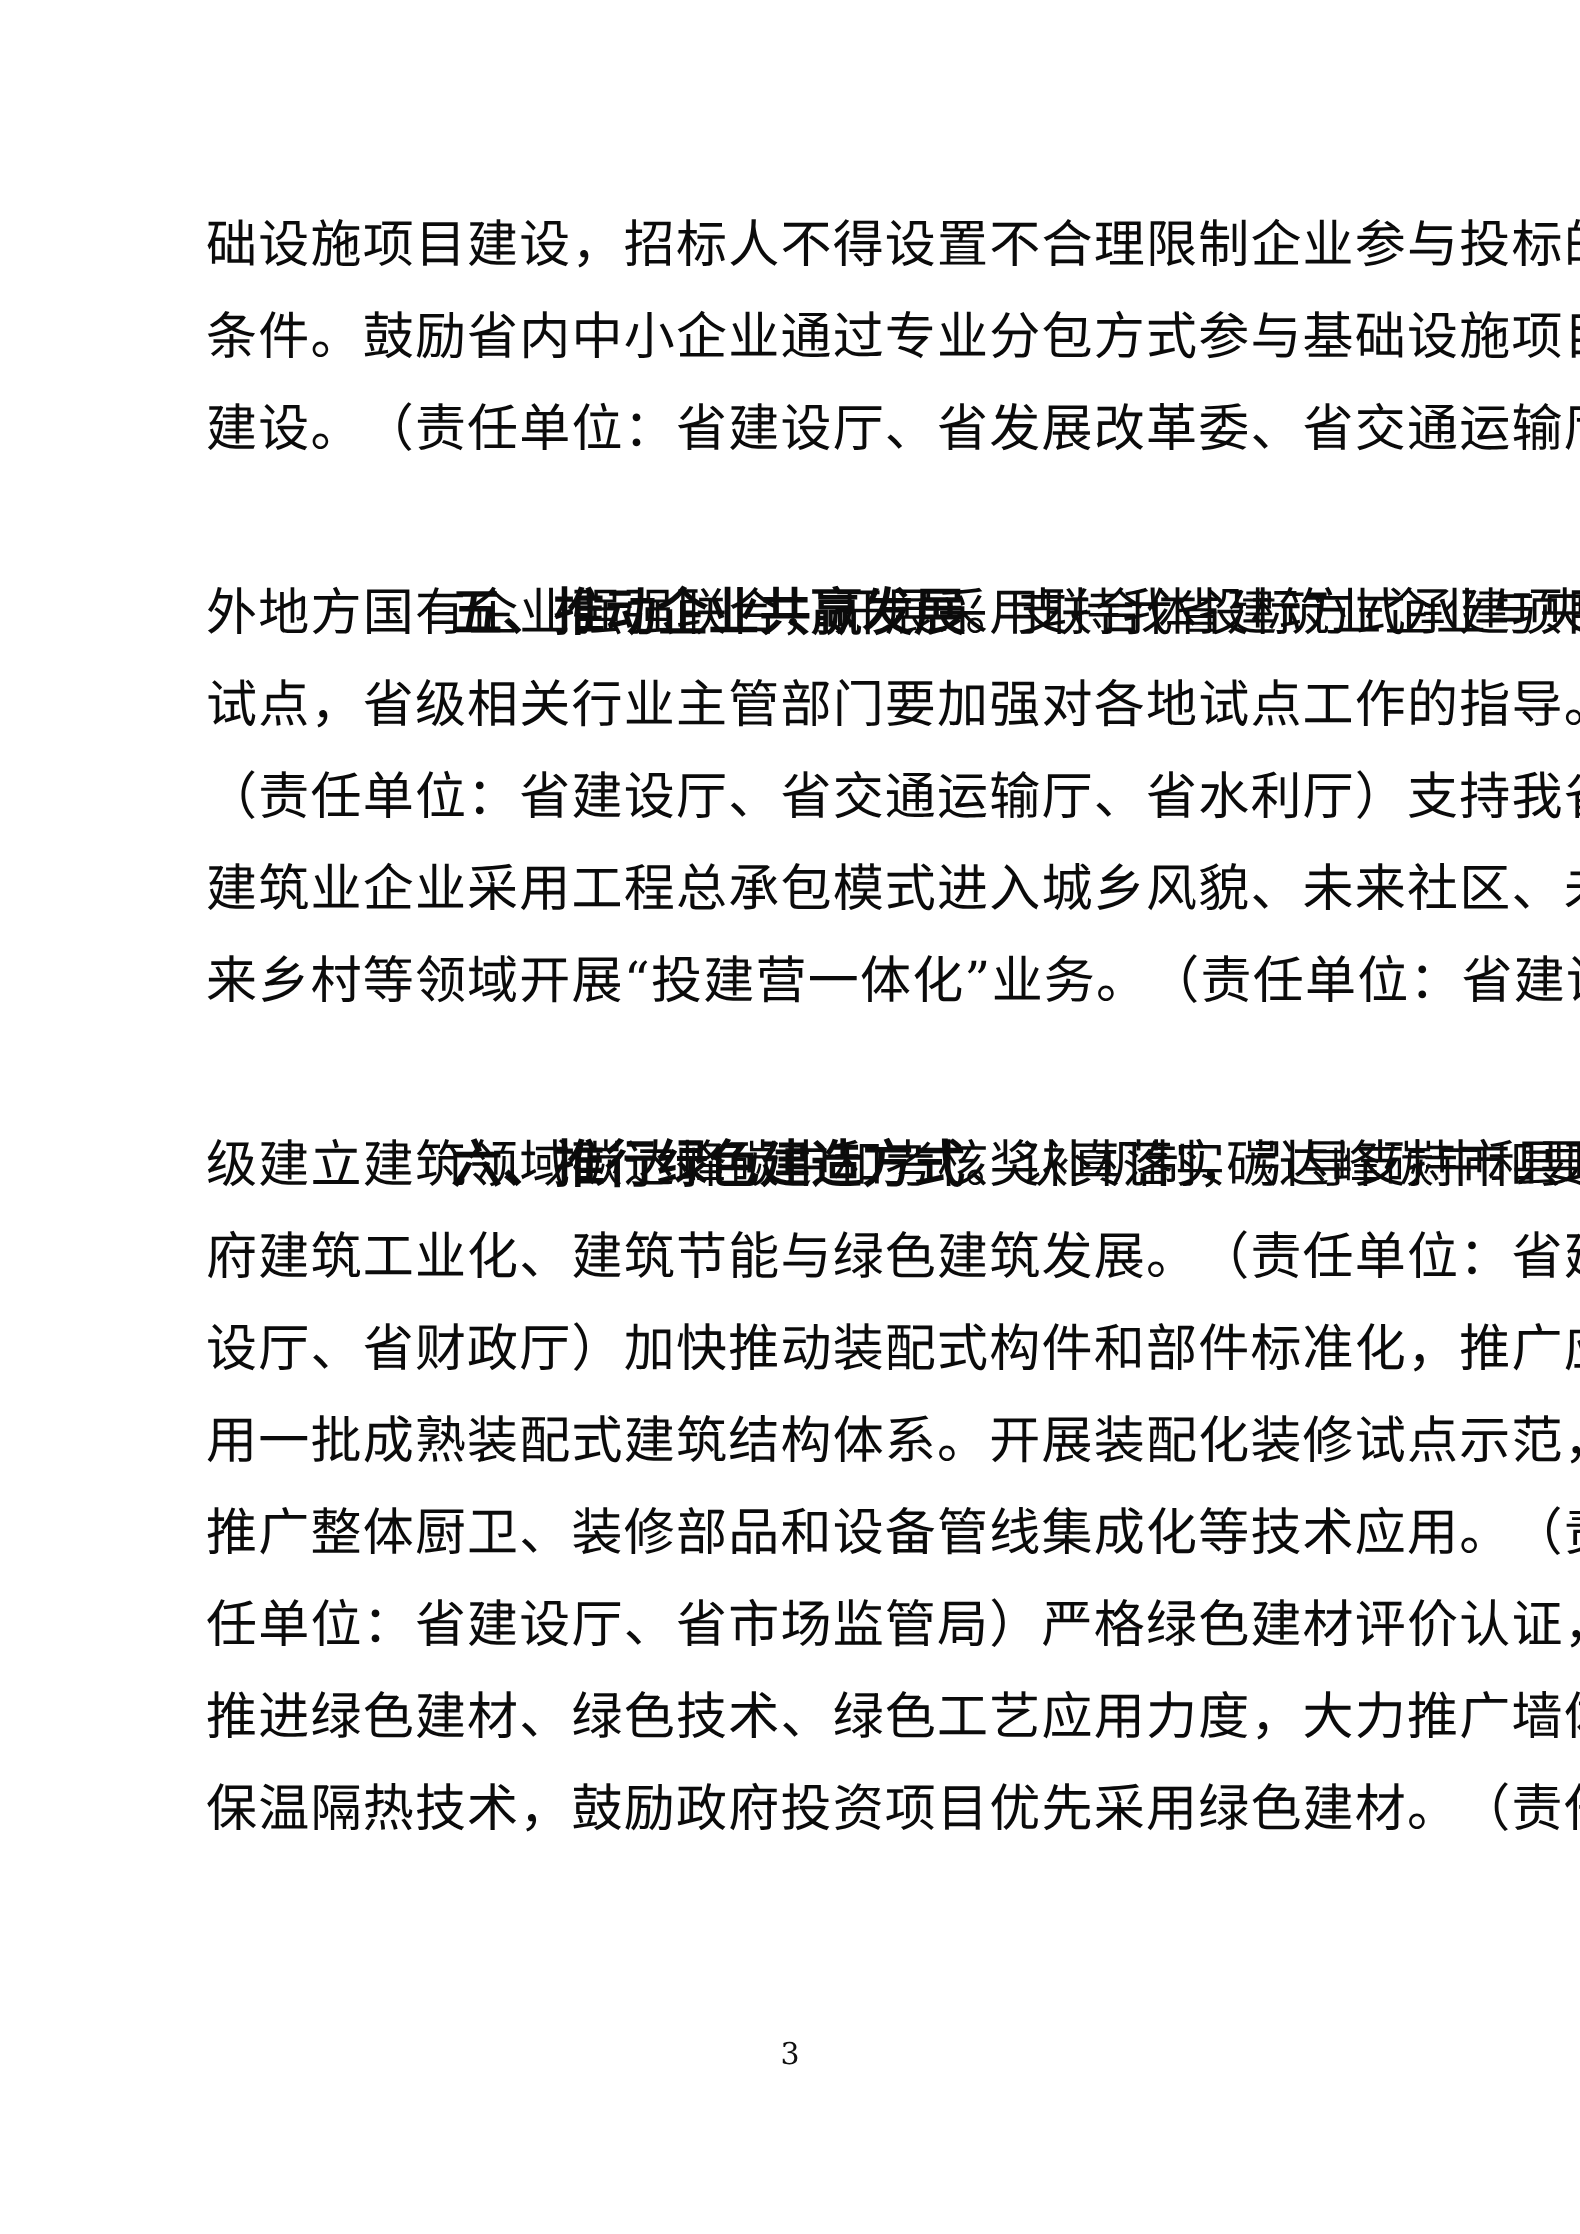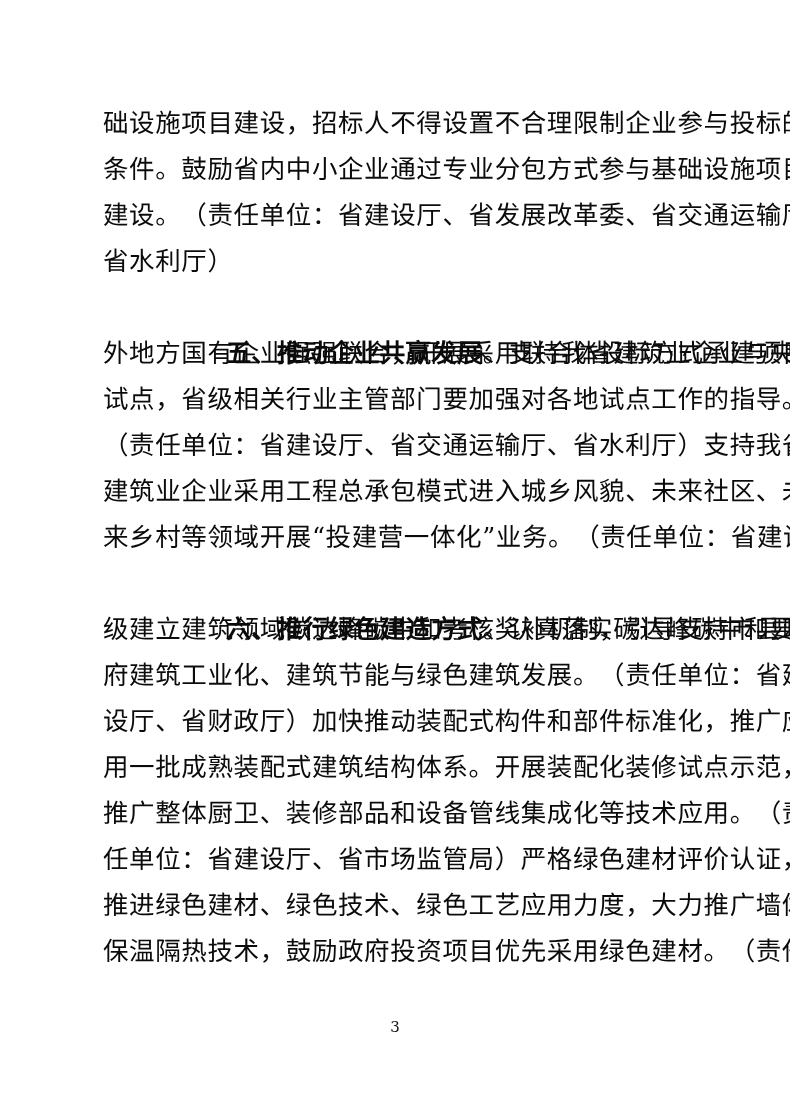--- a/index.html
+++ b/index.html
@@ -94,21 +94,20 @@
 <body>
 
 <div class="page">
 
   <div class="text-column">
 
     <div class="para">
       <span class="line justify"><span>础</span><span>设</span><span>施</span><span>项</span><span>目</span><span>建</span><span>设</span><span>，</span><span>招</span><span>标</span><span>人</span><span>不</span><span>得</span><span>设</span><span>置</span><span>不</span><span>合</span><span>理</span><span>限</span><span>制</span><span>企</span><span>业</span><span>参</span><span>与</span><span>投</span><span>标</span><span>的</span></span>
       <span class="line justify"><span>条</span><span>件</span><span>。</span><span>鼓</span><span>励</span><span>省</span><span>内</span><span>中</span><span>小</span><span>企</span><span>业</span><span>通</span><span>过</span><span>专</span><span>业</span><span>分</span><span>包</span><span>方</span><span>式</span><span>参</span><span>与</span><span>基</span><span>础</span><span>设</span><span>施</span><span>项</span><span>目</span></span>
       <span class="line justify"><span>建</span><span>设</span><span>。</span><span>（</span><span>责</span><span>任</span><span>单</span><span>位</span><span>：</span><span>省</span><span>建</span><span>设</span><span>厅</span><span>、</span><span>省</span><span>发</span><span>展</span><span>改</span><span>革</span><span>委</span><span>、</span><span>省</span><span>交</span><span>通</span><span>运</span><span>输</span><span>厅</span></span>
-      <span class="line last">省水利厅）</span>
     </div>
 
     <div class="para">
       <span class="line">
         <span class="indent"></span><span class="heading-run">五、推动企业共赢发展</span><span>。支持我省建筑业企业与央企、省</span>
       </span>
       <span class="line justify"><span>外</span><span>地</span><span>方</span><span>国</span><span>有</span><span>企</span><span>业</span><span>强</span><span>强</span><span>联</span><span>合</span><span>，</span><span>开</span><span>展</span><span>采</span><span>用</span><span>联</span><span>合</span><span>体</span><span>投</span><span>标</span><span>方</span><span>式</span><span>承</span><span>建</span><span>项</span><span>目</span></span>
       <span class="line justify"><span>试</span><span>点</span><span>，</span><span>省</span><span>级</span><span>相</span><span>关</span><span>行</span><span>业</span><span>主</span><span>管</span><span>部</span><span>门</span><span>要</span><span>加</span><span>强</span><span>对</span><span>各</span><span>地</span><span>试</span><span>点</span><span>工</span><span>作</span><span>的</span><span>指</span><span>导</span><span>。</span></span>
       <span class="line justify"><span>（</span><span>责</span><span>任</span><span>单</span><span>位</span><span>：</span><span>省</span><span>建</span><span>设</span><span>厅</span><span>、</span><span>省</span><span>交</span><span>通</span><span>运</span><span>输</span><span>厅</span><span>、</span><span>省</span><span>水</span><span>利</span><span>厅</span><span>）</span><span>支</span><span>持</span><span>我</span><span>省</span></span>
       <span class="line justify"><span>建</span><span>筑</span><span>业</span><span>企</span><span>业</span><span>采</span><span>用</span><span>工</span><span>程</span><span>总</span><span>承</span><span>包</span><span>模</span><span>式</span><span>进</span><span>入</span><span>城</span><span>乡</span><span>风</span><span>貌</span><span>、</span><span>未</span><span>来</span><span>社</span><span>区</span><span>、</span><span>未</span></span>

